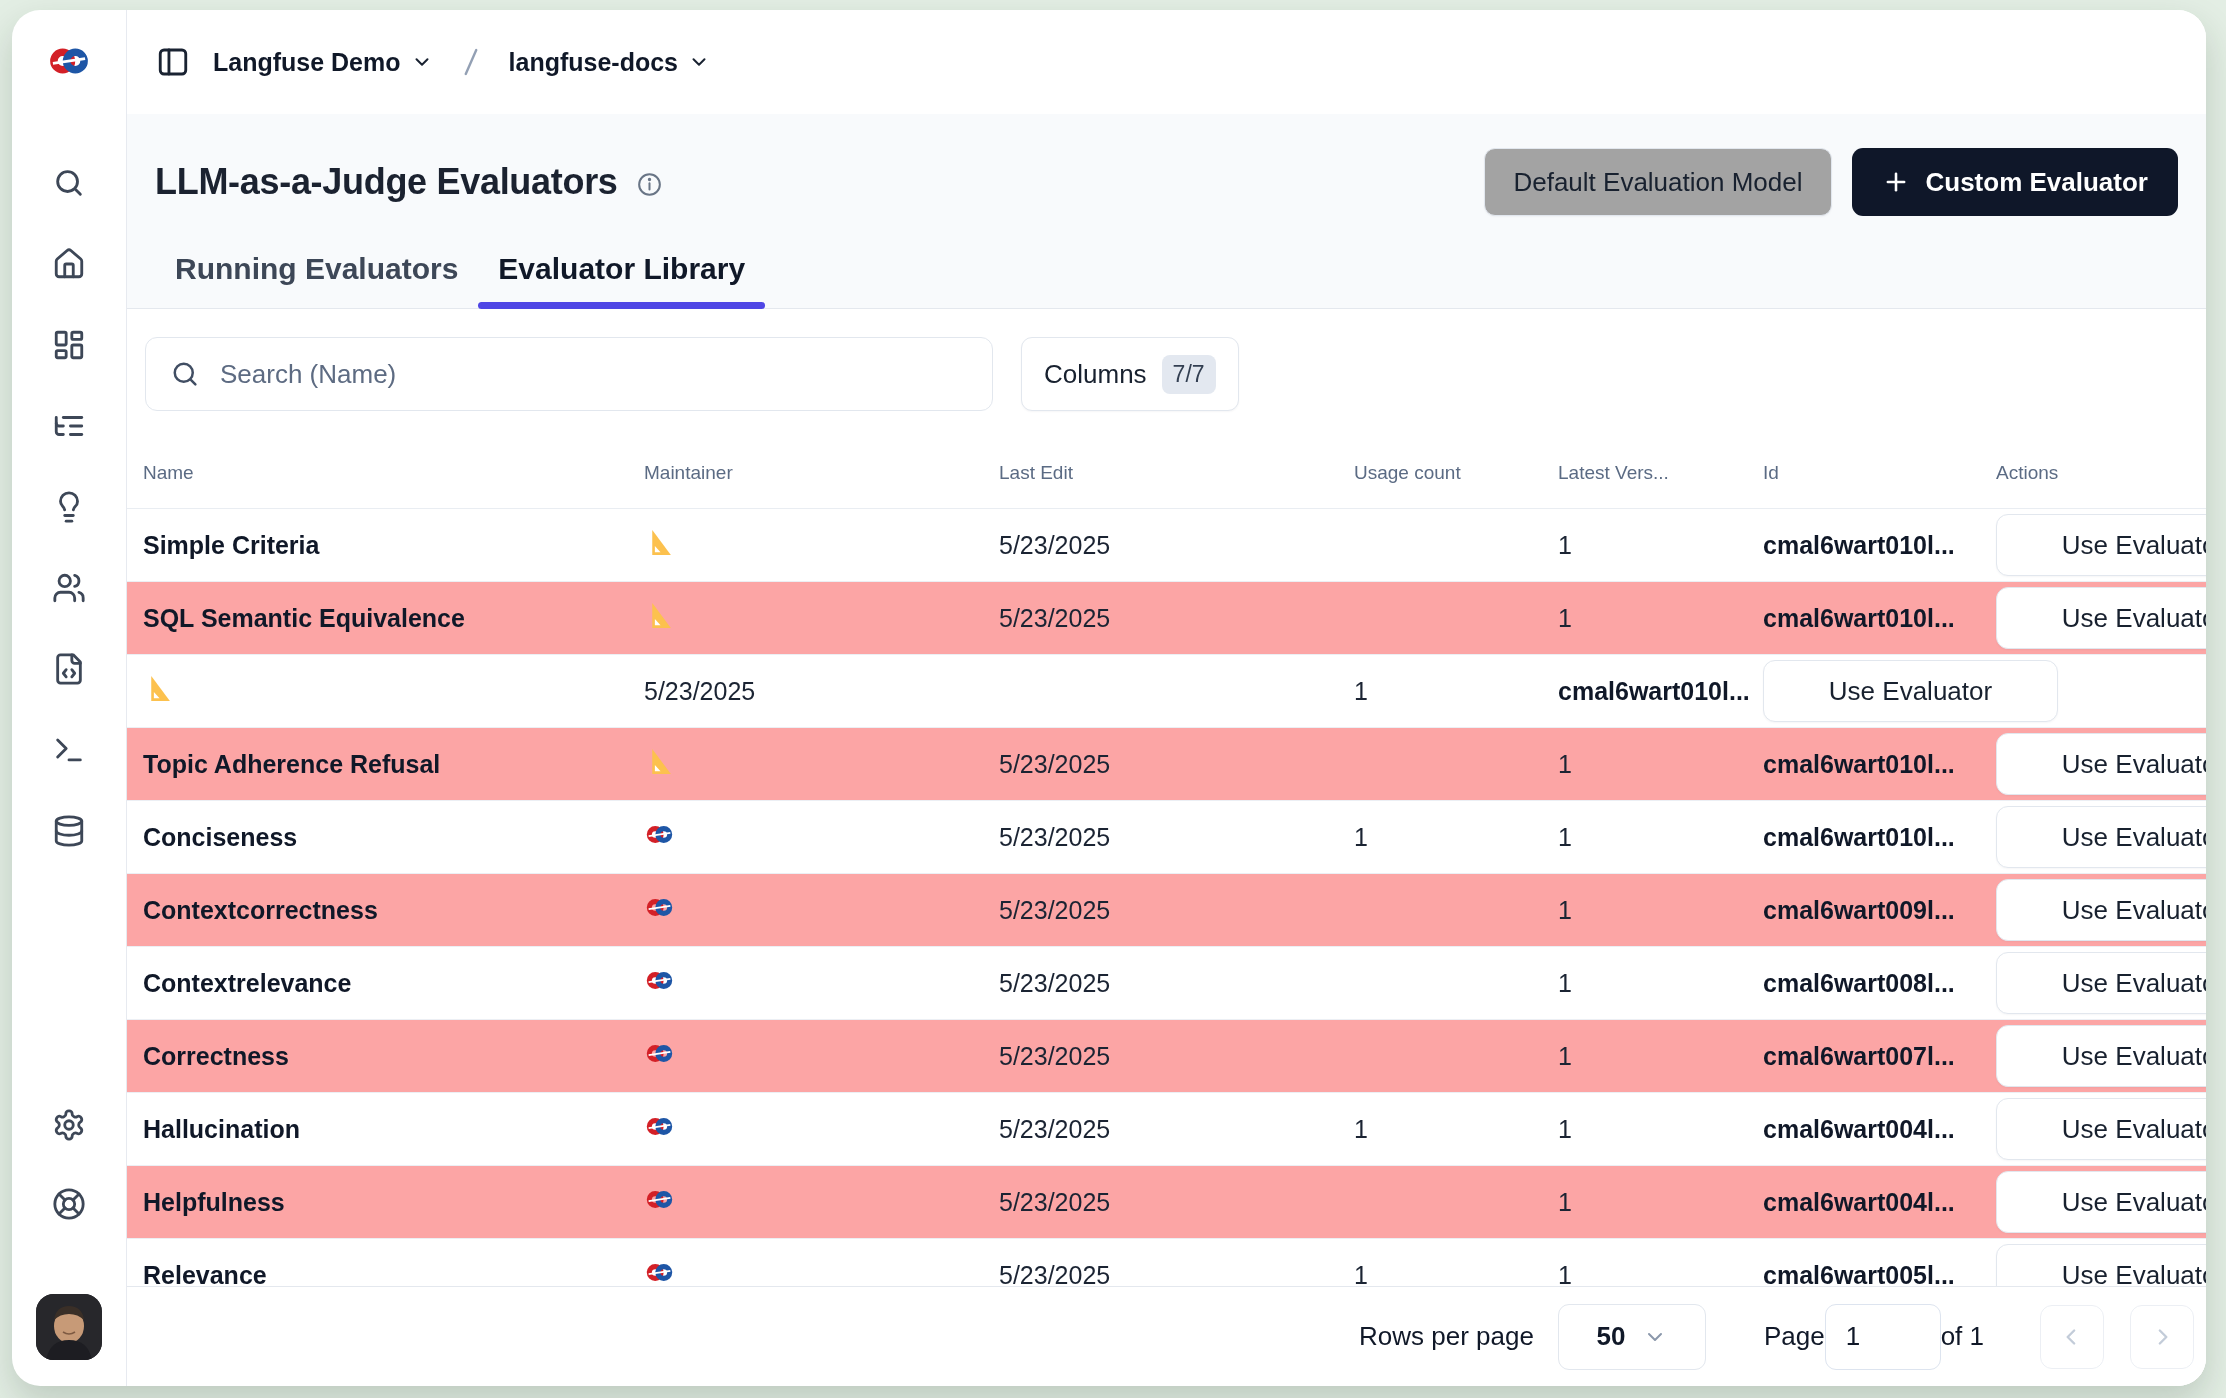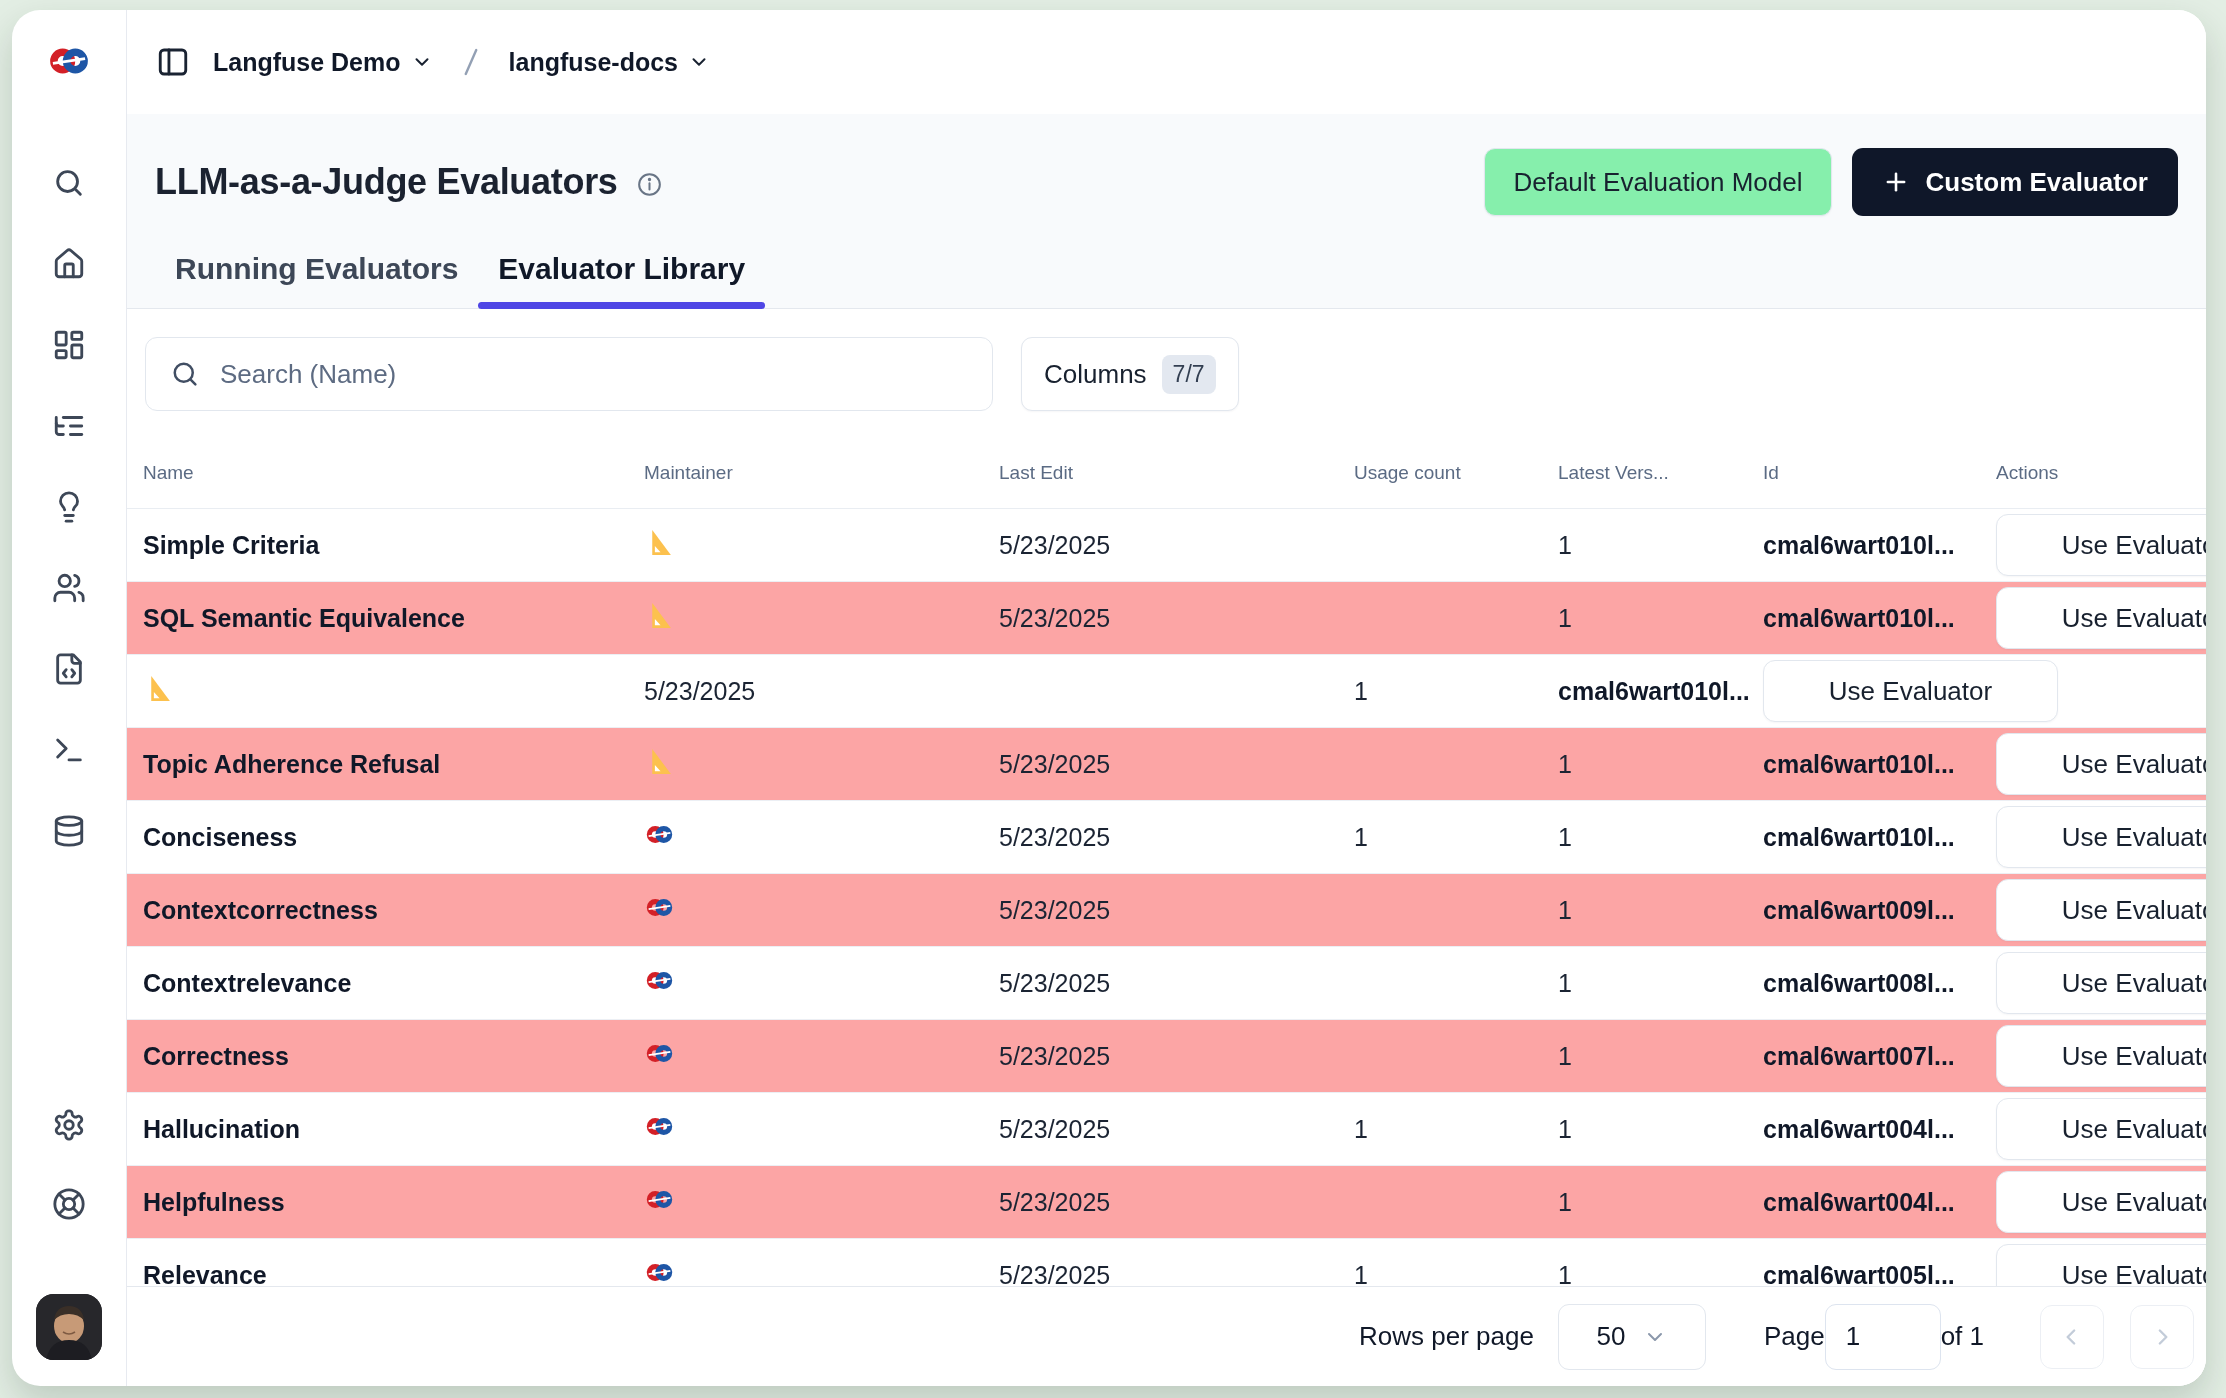--- a/index.html
+++ b/index.html
@@ -43,21 +43,21 @@
   
   .page-header { background: #f8fafc; padding: 34px 28px 0 28px; border-bottom: 1px solid #e4e8ee; }
   .title-row { display: flex; align-items: center; gap: 18px; }
   .page-title { font-size: 36px; font-weight: 700; color: #1b2230; letter-spacing: -0.3px; }
   .info-icon { color: #697586; width: 27px; height: 27px; margin-top: 4px; }
   .info-icon svg { width: 27px; height: 27px; display: block; }
   .header-actions { margin-left: auto; display: flex; gap: 20px; }
   .btn { font-family: inherit; cursor: pointer; display: flex; align-items: center; justify-content: center; }
   .btn-outline {
     height: 68px; padding: 0 28px; border: 1px solid #e2e7ee; border-radius: 11px;
-    background: #86efac; font-size: 26px; font-weight: 500; color: #18212f;
+    background: #a3a3a3; font-size: 26px; font-weight: 500; color: #18212f;
     box-shadow: 0 1px 2px rgba(16,24,40,.04);
   }
   .btn-dark {
     height: 68px; padding: 0 30px; border: none; border-radius: 11px;
     background: #0f1729; color: #ffffff; font-size: 26px; font-weight: 600; gap: 16px;
   }
   .btn-dark svg { width: 28px; height: 28px; }
   .tabs { margin-top: 36px; display: flex; }
   .tab { position: relative; padding: 0 20px 22px 20px; font-size: 30px; font-weight: 600; color: #3d4757; background: none; border: none; font-family: inherit; cursor: pointer; }
   .tab.active { color: #101828; }
@@ -104,21 +104,21 @@
   }
   
   .tfoot {
     height: 100px; flex: 0 0 100px; border-top: 1px solid #e4e8ee; background: #fff;
     display: flex; align-items: center; justify-content: flex-end;
     font-size: 26px; font-weight: 500; color: #101828; padding-right: 12px;
   }
   .rpp-label { margin-right: 24px; }
   .select-box {
     width: 148px; height: 66px; border: 1px solid #e2e7ee; border-radius: 11px; background: #fff;
-    display: flex; align-items: center; justify-content: center; gap: 18px; cursor: pointer;
+    display: flex; align-items: center; justify-content: center; gap: 18px; cursor: pointer; font-weight: bold;
   }
   .select-box svg { width: 24px; height: 24px; color: #8b98ab; }
   .page-group { margin-left: 58px; display: flex; align-items: center; }
   .page-input {
     width: 116px; height: 66px; border: 1px solid #dde4ef; border-radius: 11px;
     padding: 0 20px; font-size: 26px; color: #101828; font-family: inherit; outline: none;
   }
   .pager { margin-left: 56px; display: flex; gap: 26px; }
   .pager-btn {
     width: 64px; height: 64px; border: 1px solid #eceff4; border-radius: 12px; background: #fff;

